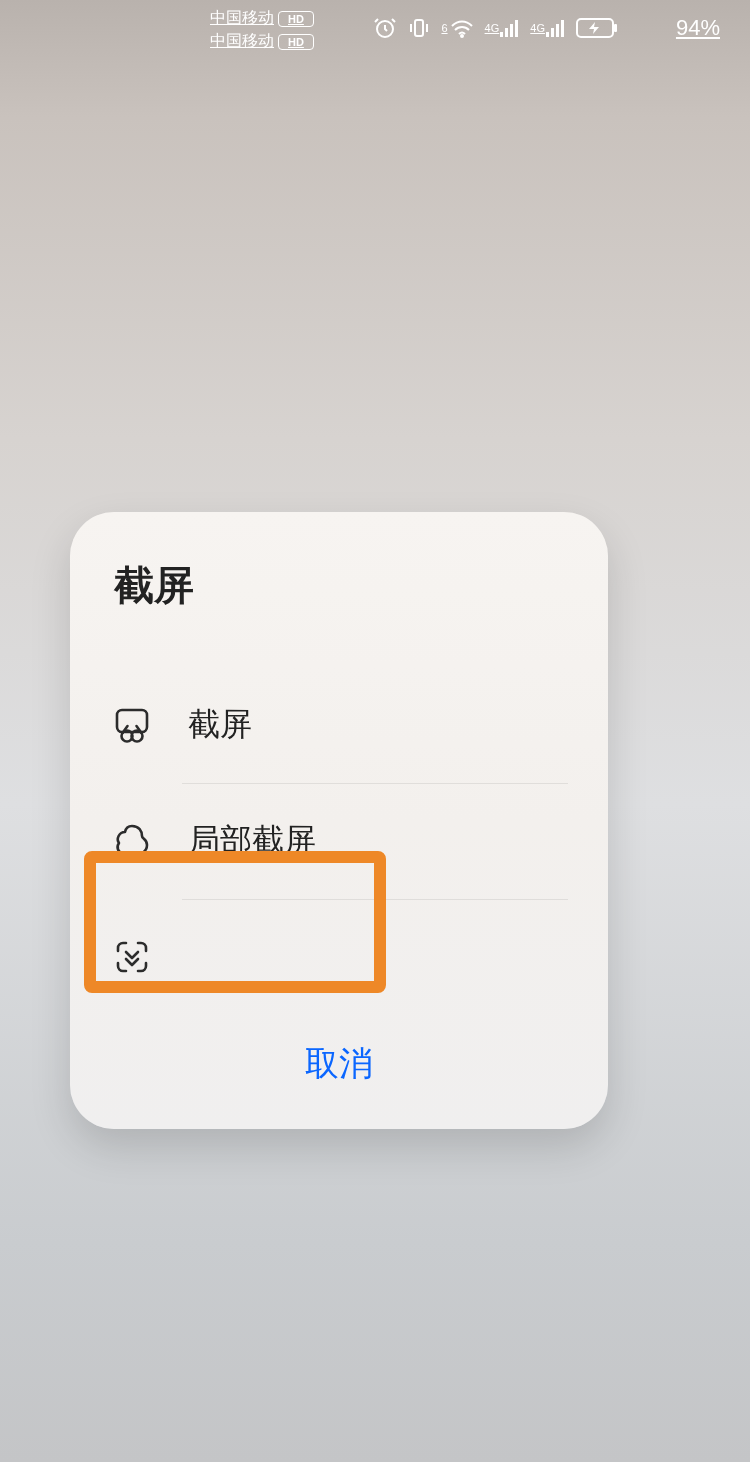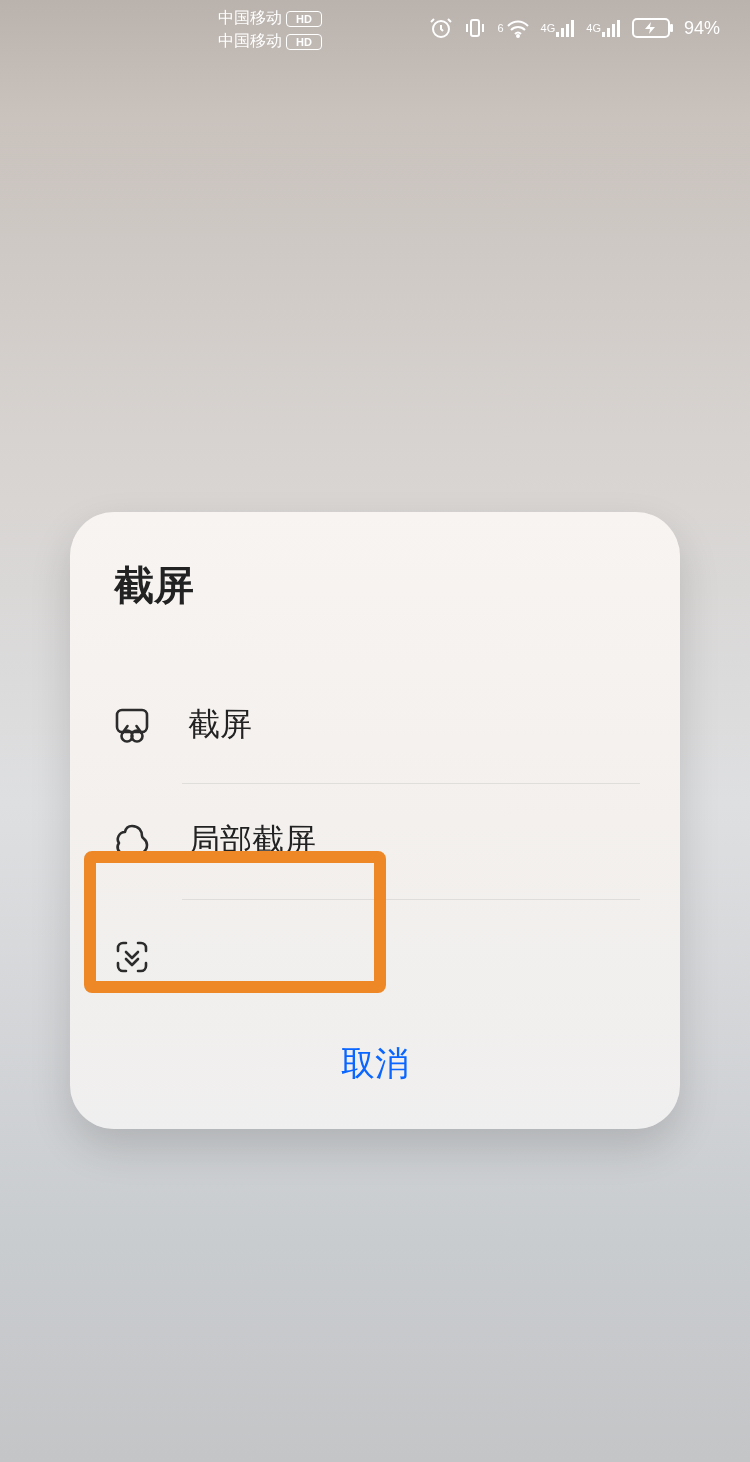--- a/index.html
+++ b/index.html
@@ -8,38 +8,39 @@
       background: linear-gradient(180deg,
         #b9b2ad 0%,
         #c9c2bd 8%,
         #d7d3d0 30%,
         #dedfe1 55%,
         #c9cccf 85%,
         #c4c5c7 100%);
     }
     
     .statusbar {
-      position: absolute; top: 0; left: 8px; right: 0; height: 60px;
+      position: absolute; top: 0; left: 0; right: 0; height: 60px;
       color: #fff; font-size: 18px; display: flex;
       justify-content: space-between; align-items: flex-start;
       padding: 8px 30px 0 210px;
+      text-decoration: underline;
     }
     .sb-left { display: flex; flex-direction: column; gap: 2px; font-size: 16px; }
     .carrier-row { display: flex; align-items: center; gap: 4px; }
     .hd-badge {
       border: 1.5px solid #fff; border-radius: 4px; font-size: 11px;
       padding: 0 9px; line-height: 14px; font-weight: 700;
     }
     .sb-right { display: flex; align-items: center; gap: 10px; height: 40px; font-weight: 500; }
     .sb-ico { display: inline-flex; align-items: center; }
-    .batt-pct { font-size: 18px; }
+    .batt-pct { font-size: 22px; margin-left: 48px; }
     .sup { font-size: 11px; vertical-align: 6px; margin-right: 1px; }
     
     .modal {
-      position: absolute; left: 70px; width: 610px; top: 512px;
+      position: absolute; left: 70px; width: 538px; top: 512px;
       background: linear-gradient(180deg,#f7f4f1 0%, #f3f0ed 50%, #f0efef 100%);
       border-radius: 44px;
       box-shadow: 0 18px 40px rgba(0,0,0,0.15);
       padding: 42px 40px 12px 40px;
     }
     .modal-title { font-size: 40px; font-weight: 600; color: #222; margin: 4px 0 54px 4px; }
     .list { }
     .item {
       display: flex; align-items: center; gap: 34px;
       height: 116px; position: relative;

